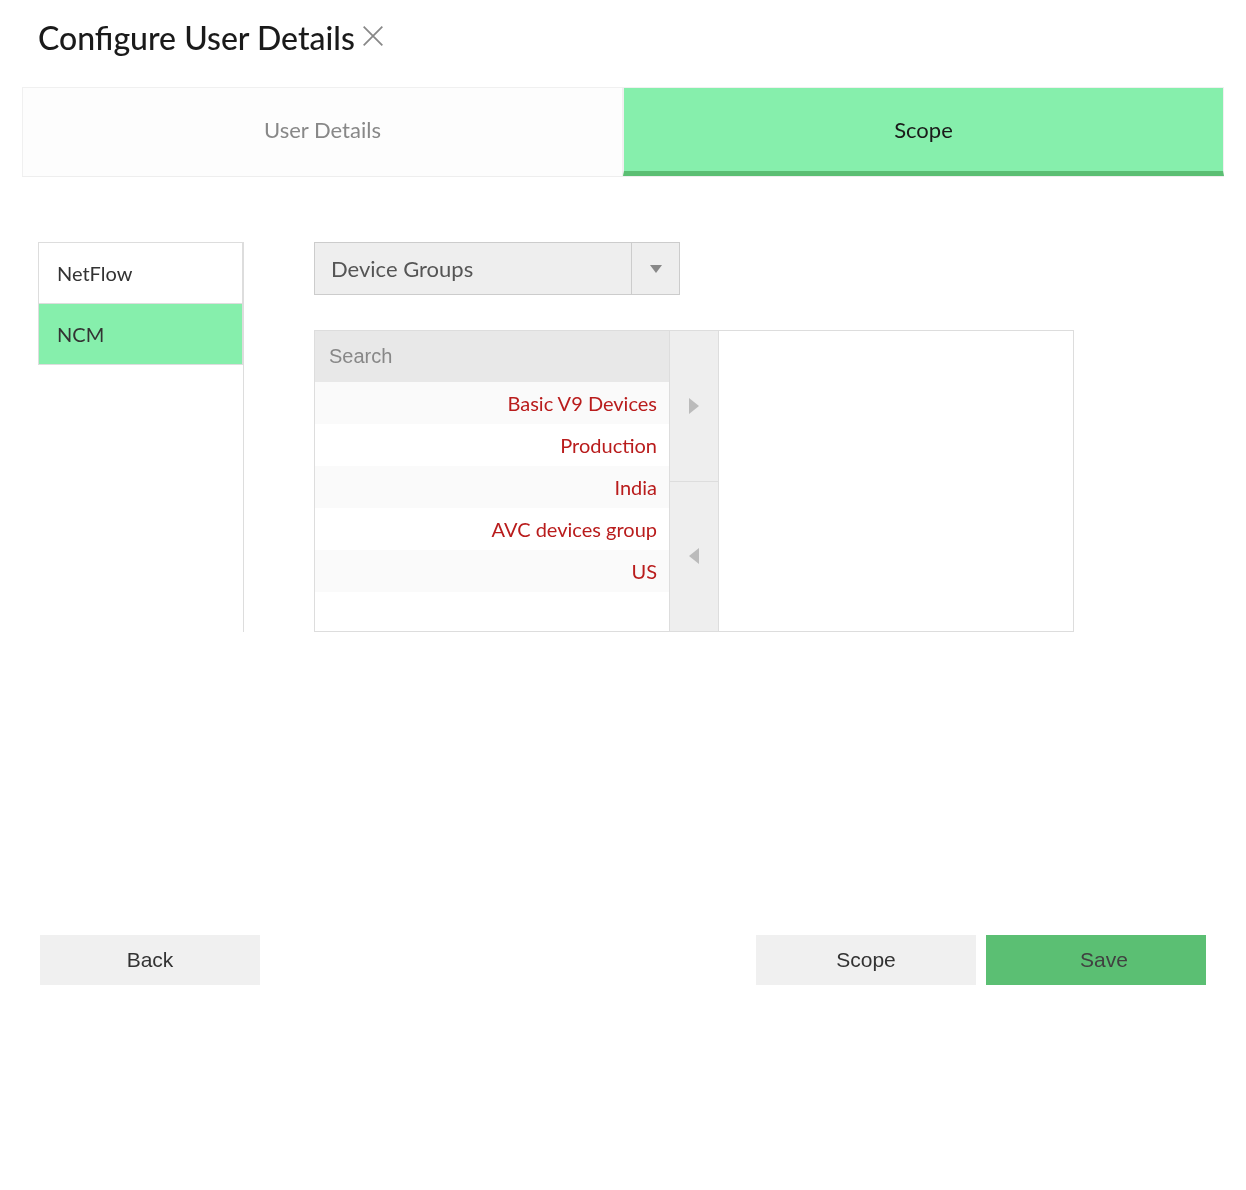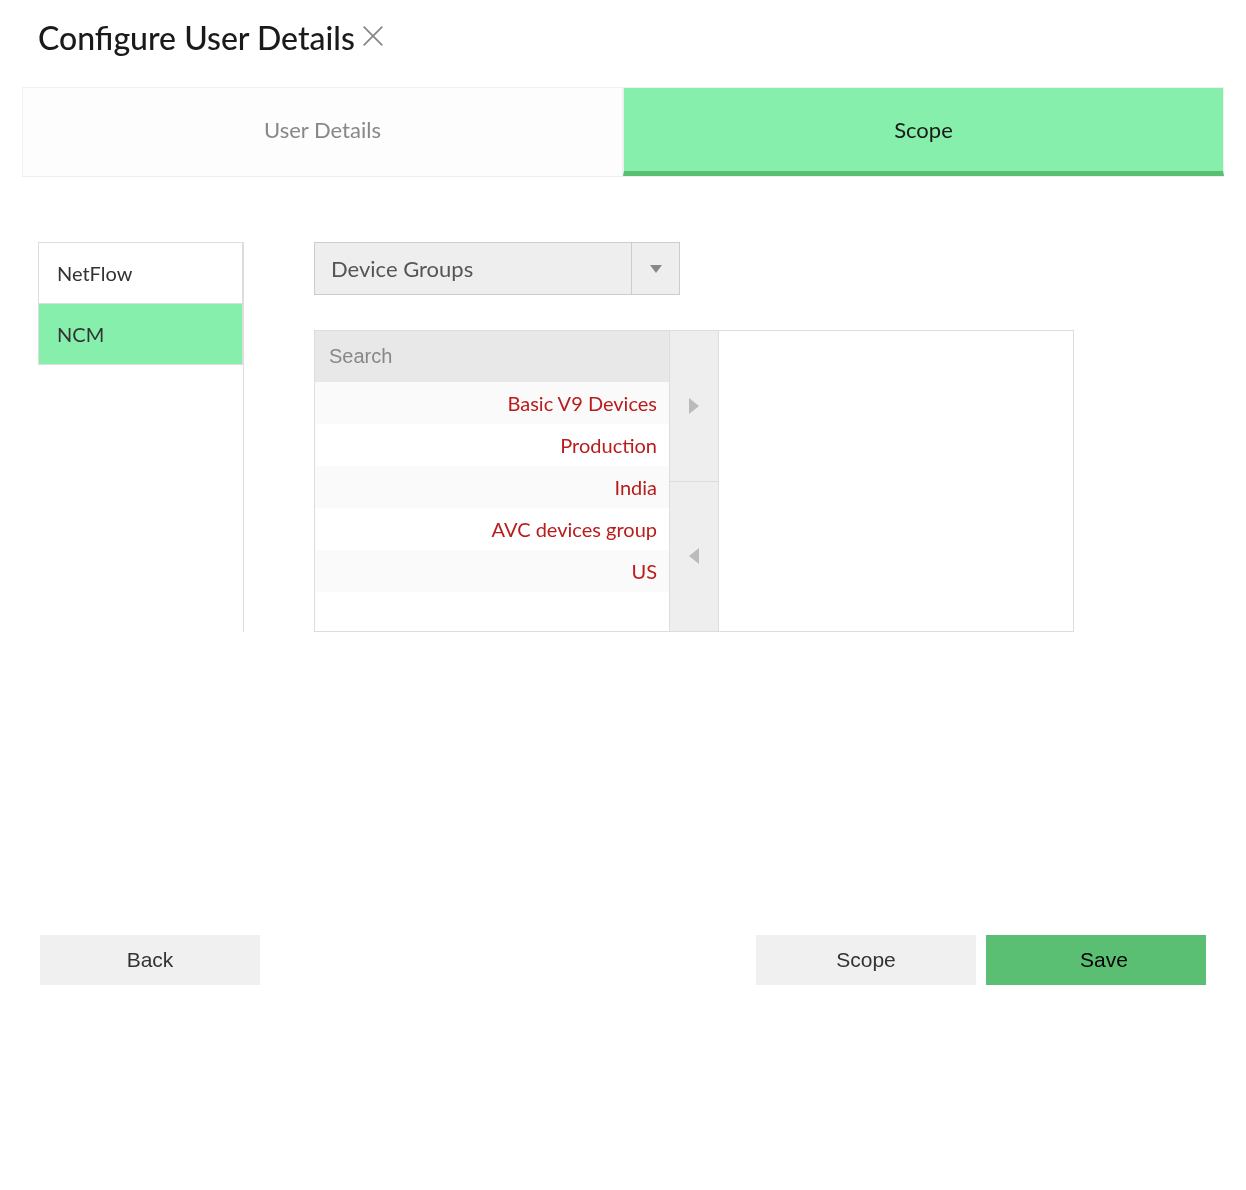--- a/index.html
+++ b/index.html
@@ -185,21 +185,21 @@
     .footer-left, .footer-right { display: flex; gap: 10px; }
     .btn {
       padding: 13px 0;
       width: 220px;
       text-align: center;
       font-size: 21px;
       cursor: pointer;
       border: none;
     }
     .btn-gray { background: #f0f0f0; color: #333; }
-    .btn-green { background: #5bbf73; color: #000000; padding-left: 16px; }
+    .btn-green { background: #5bbf73; color: #404040; padding-left: 16px; }
   </style>
 </head>
 <body>
 
 <div class="header">
   <h1>Configure User Details</h1>
   <div class="close-btn">
     <svg viewBox="0 0 24 24" fill="none">
         <path d="M4 4 L20 20 M20 4 L4 20"></path>
       </svg>

